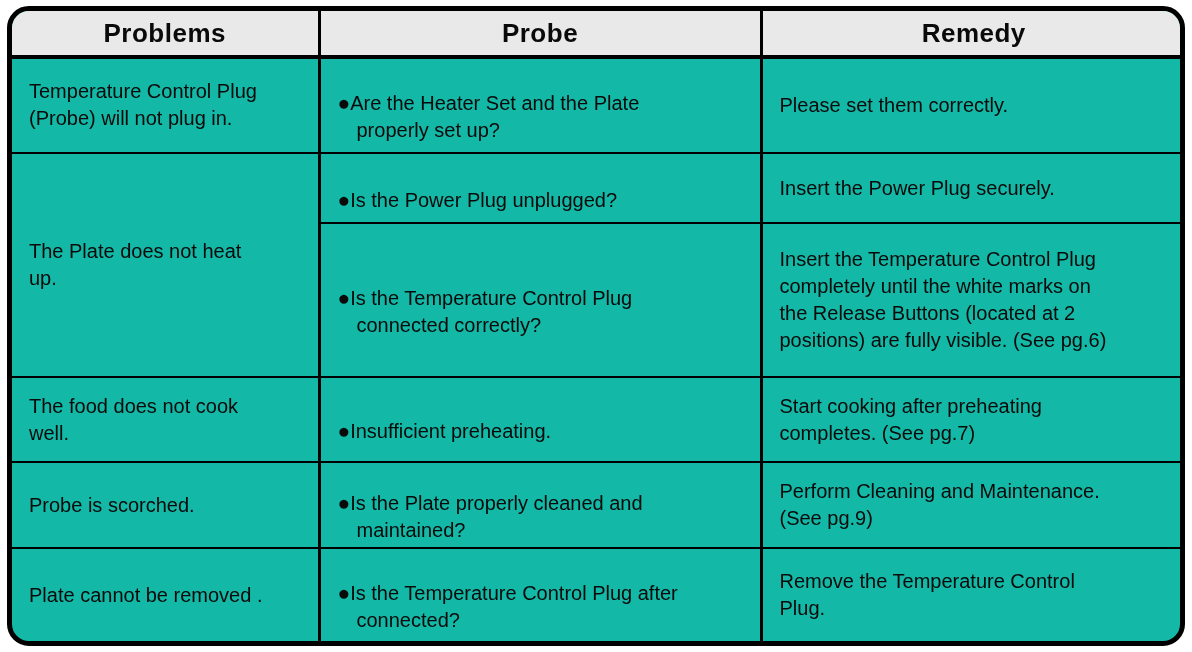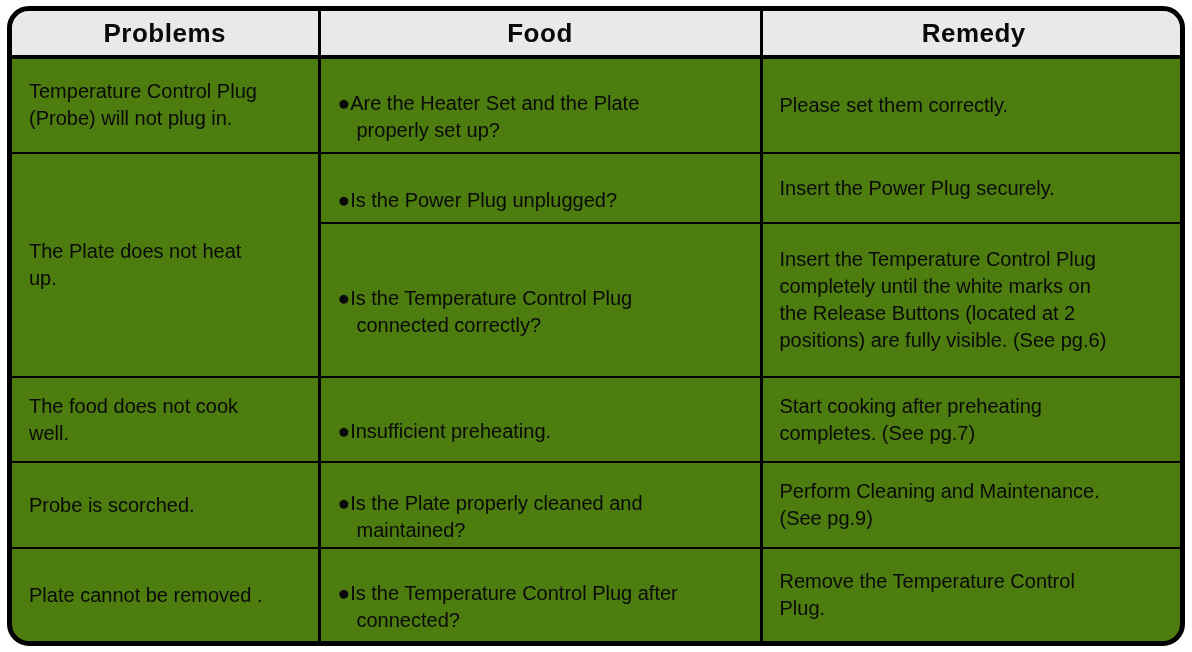--- a/index.html
+++ b/index.html
@@ -21,21 +21,21 @@
   }
   .table-frame {
     position: absolute;
     left: 7px;
     top: 6px;
     width: 1178px;
     height: 640px;
     border: 5px solid var(--border-color);
     border-radius: 22px;
     overflow: hidden;
-    background: #4d7c0f;
+    background: #14b8a6;
   }
   table.troubleshooting {
     width: 100%;
     height: 100%;
     border-collapse: collapse;
     table-layout: fixed;
   }
   th, td {
     border-left: 3px solid var(--border-color);
     border-top: 2px solid var(--border-color);
@@ -85,21 +85,21 @@
 <div class="table-frame">
   <table class="troubleshooting">
     <colgroup>
       <col style="width:307px">
       <col style="width:442px">
       <col style="width:424px">
     </colgroup>
     <thead>
       <tr style="height:46px">
         <th>Problems</th>
-        <th>Food</th>
+        <th>Probe</th>
         <th>Remedy</th>
       </tr>
     </thead>
     <tbody>
       <tr style="height:95px">
         <td class="first-col problem-cell">
           <div class="cell-text">Temperature Control Plug
 (Probe) will not plug in.</div>
         </td>
         <td class="cause-cell">

